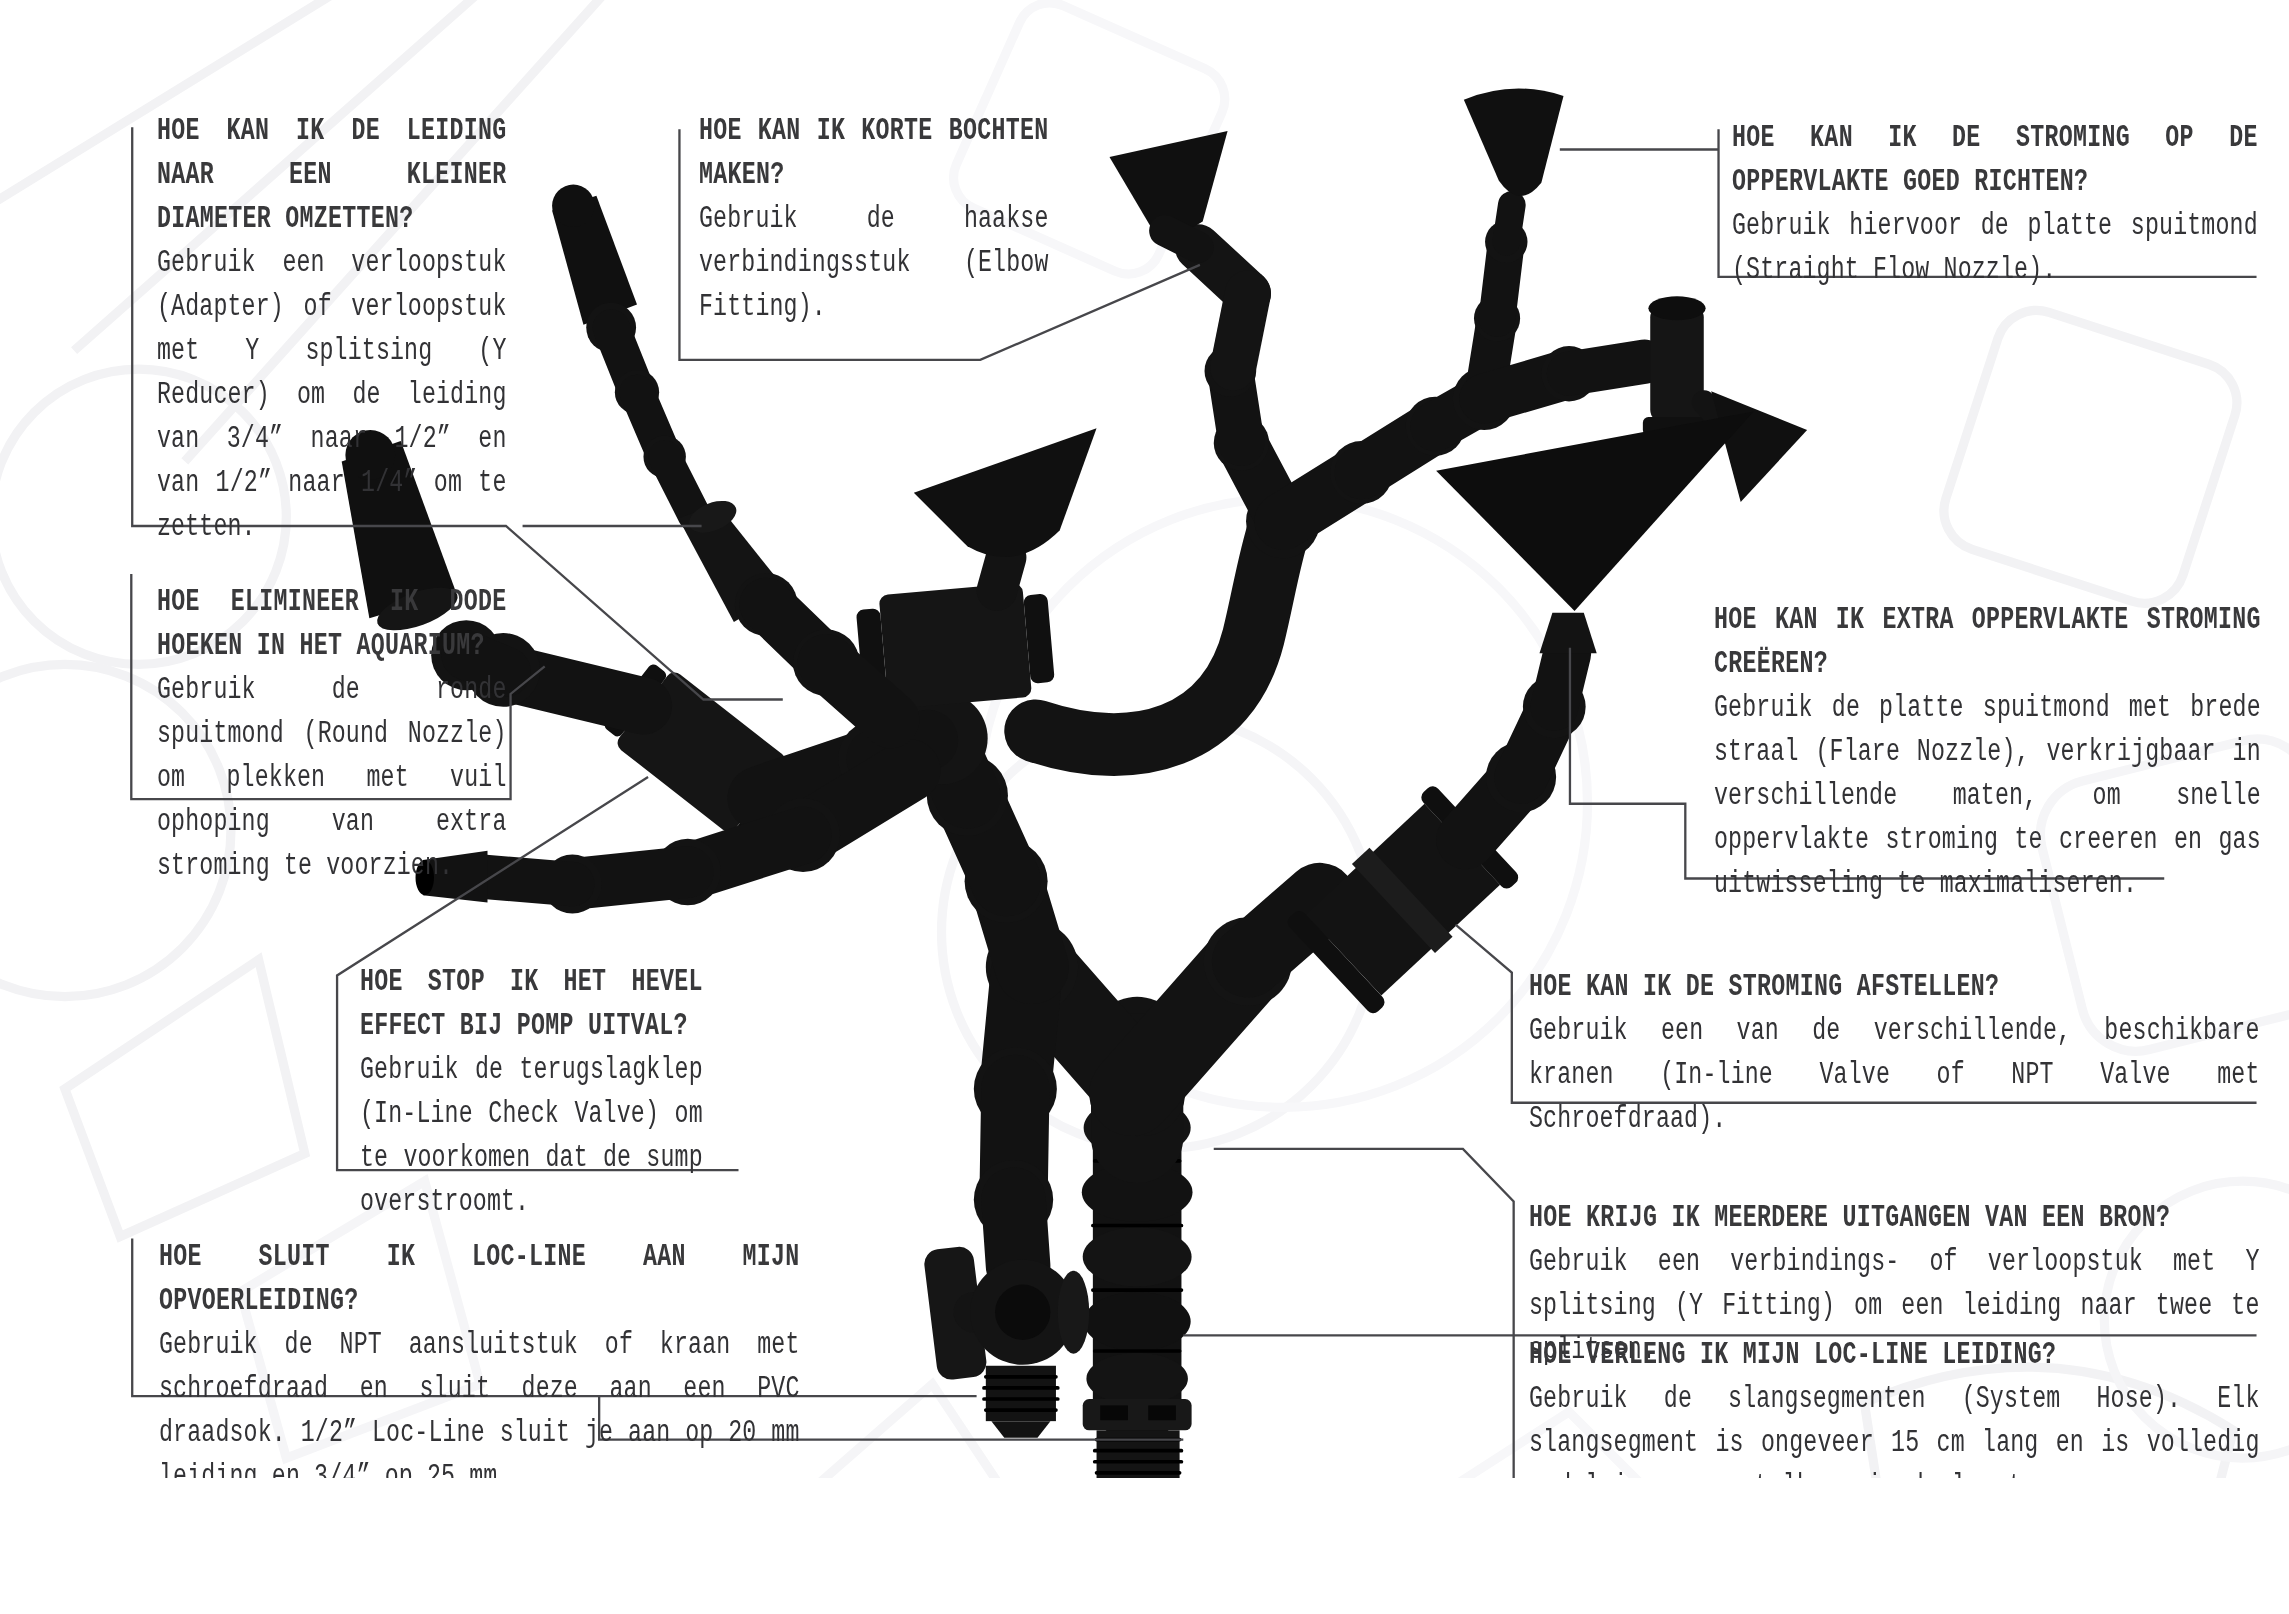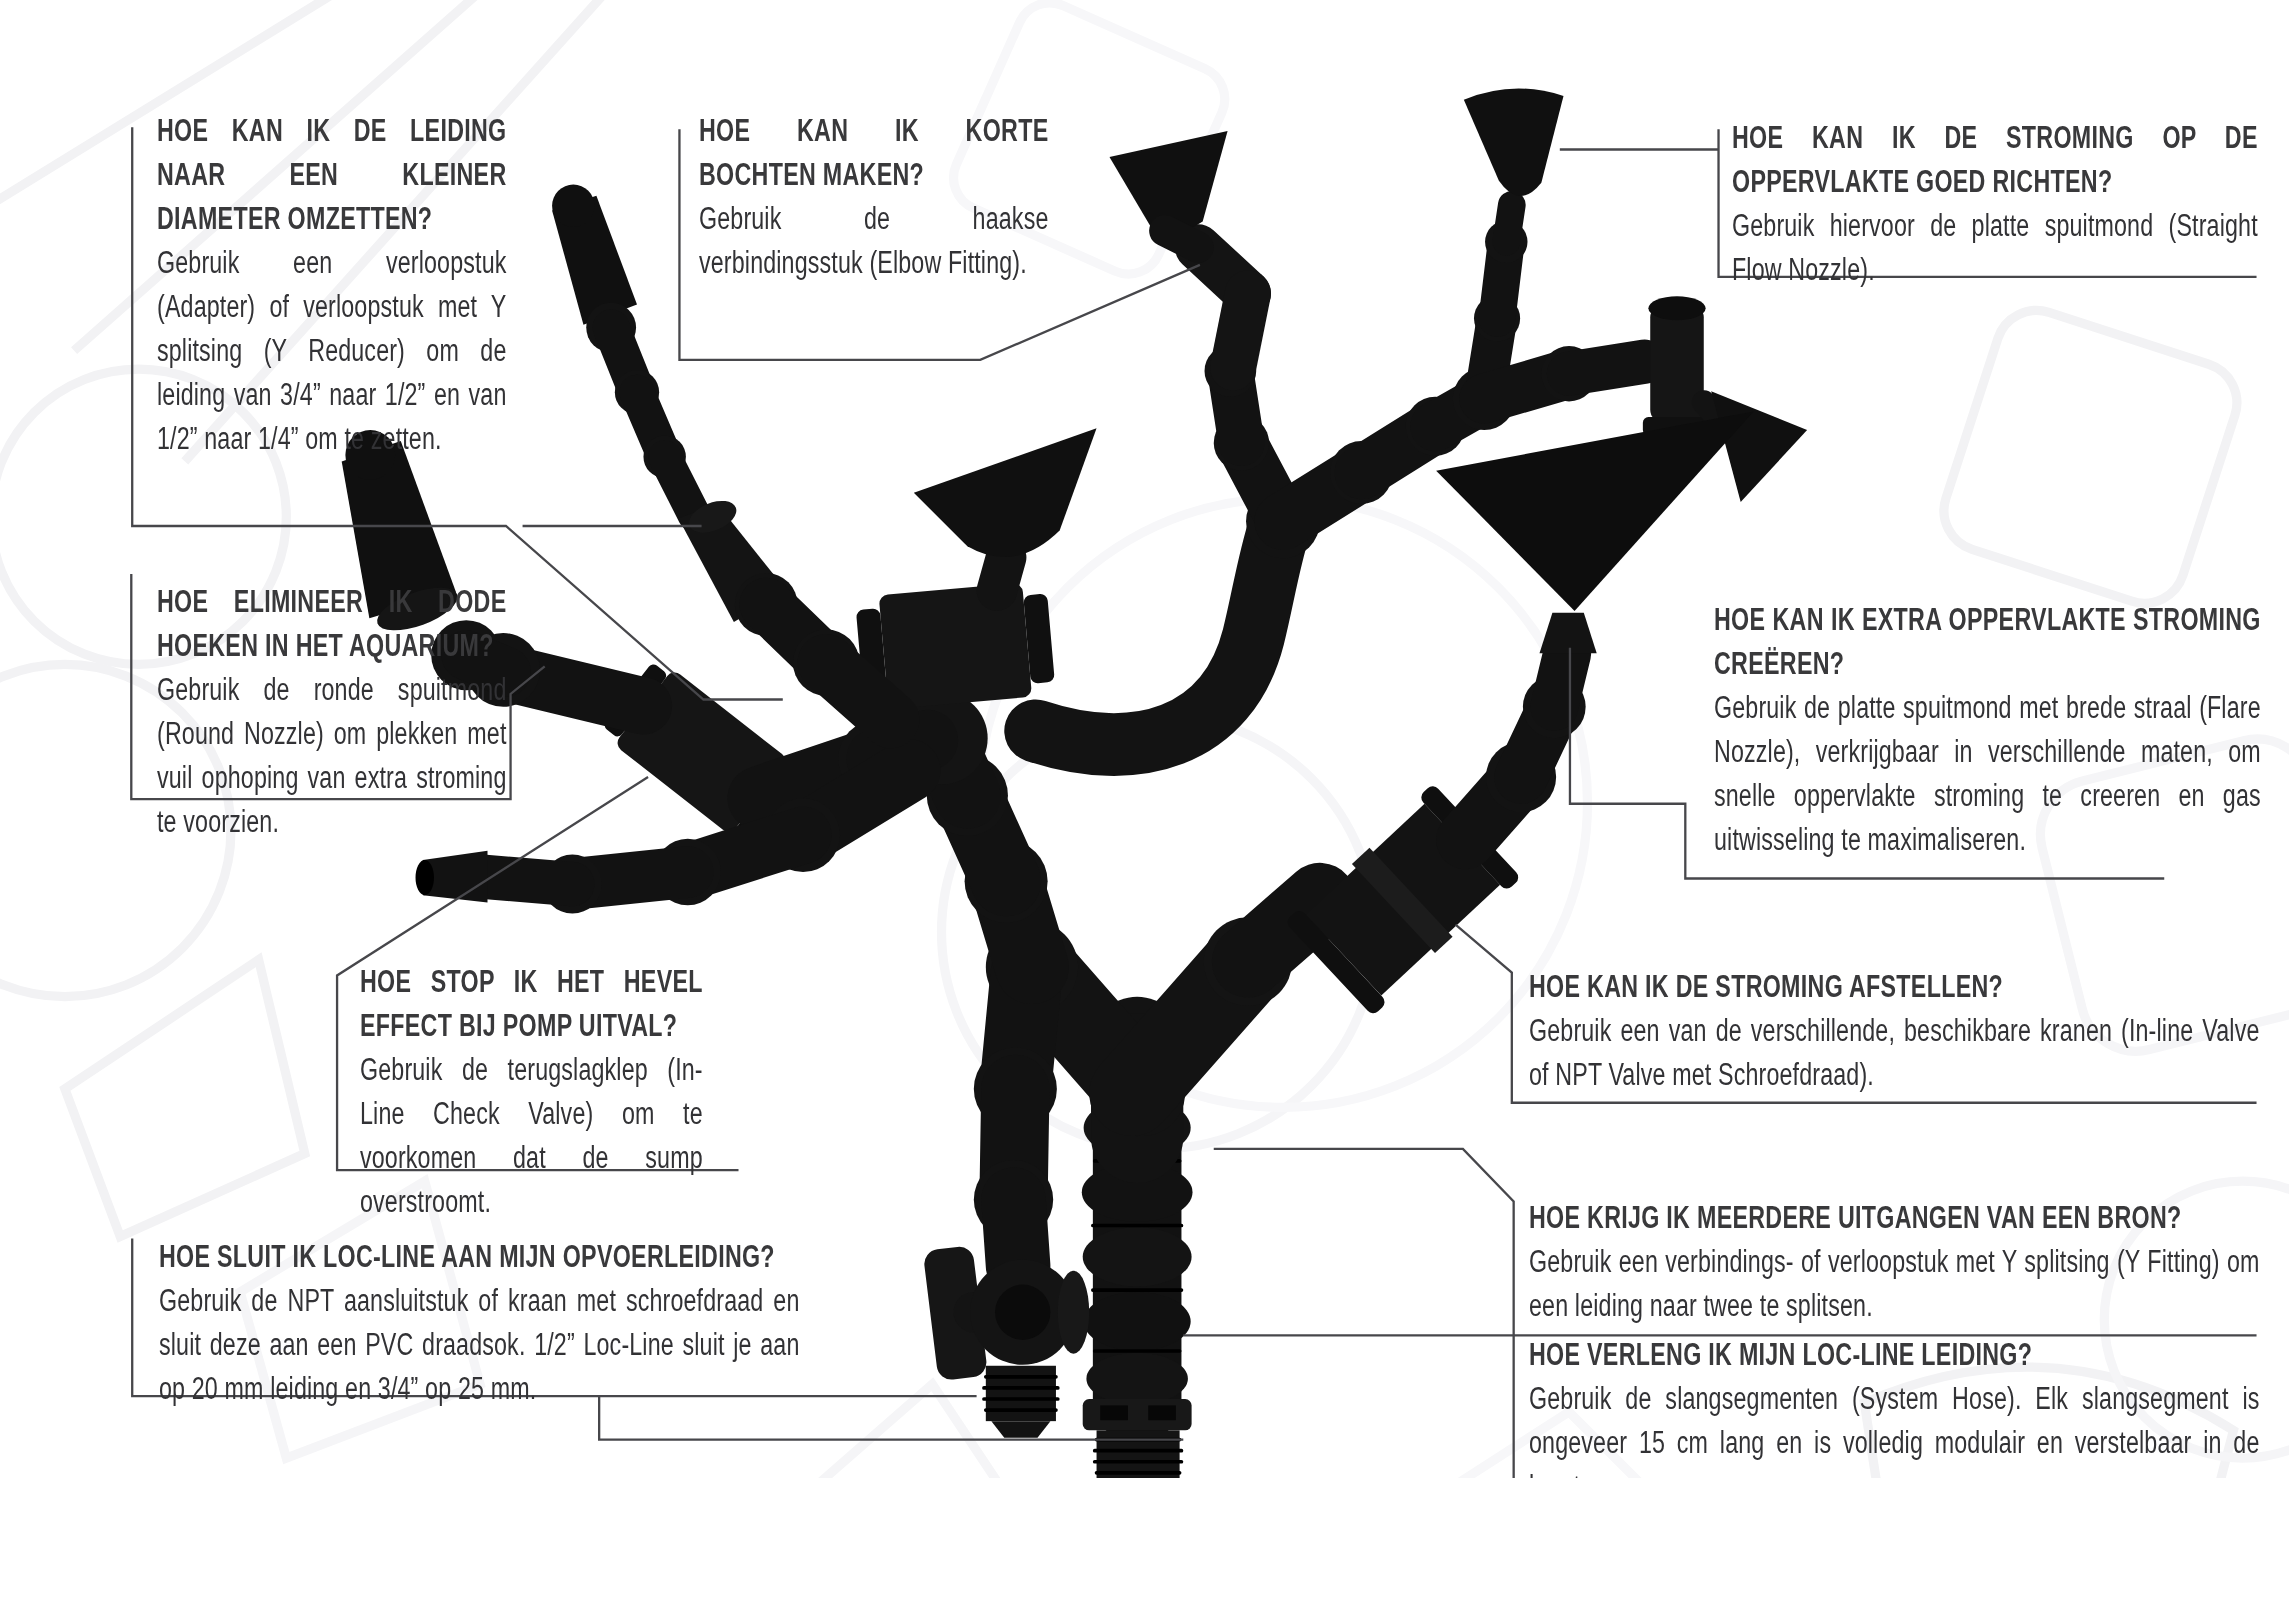--- a/index.html
+++ b/index.html
@@ -1,17 +1,17 @@
 <!DOCTYPE html>
 <html style="font-size:14.8px"><head>
 <meta charset="utf-8">
 <style>
   html,body{margin:0;padding:0;background:#fff;}
   .stage{position:relative;width:2290px;height:1478px;background:#fff;overflow:hidden;
-         font-family:Liberation Sans, sans-serif;}
+         font-family:Liberation Mono, monospace;}
   .art{position:absolute;left:0;top:0;width:2290px;height:1614px;}
   .callout{position:absolute;transform:scaleX(.75);transform-origin:0 0;color:#323235;}
   .callout h3{font-size:31px;line-height:44px;font-weight:bold;color:#39393b;margin:0;
               text-align:justify;letter-spacing:0.4px;}
   .callout p{font-size:31px;line-height:44px;margin:0;text-align:justify;letter-spacing:0.2px;}
   .c1{left:157px;top:109px;width:466px}
   .c2{left:699px;top:109px;width:466px}
   .c3{left:1732px;top:116px;width:701px}
   .c4{left:157px;top:580px;width:466px}
   .c5{left:1714px;top:598px;width:729px}

